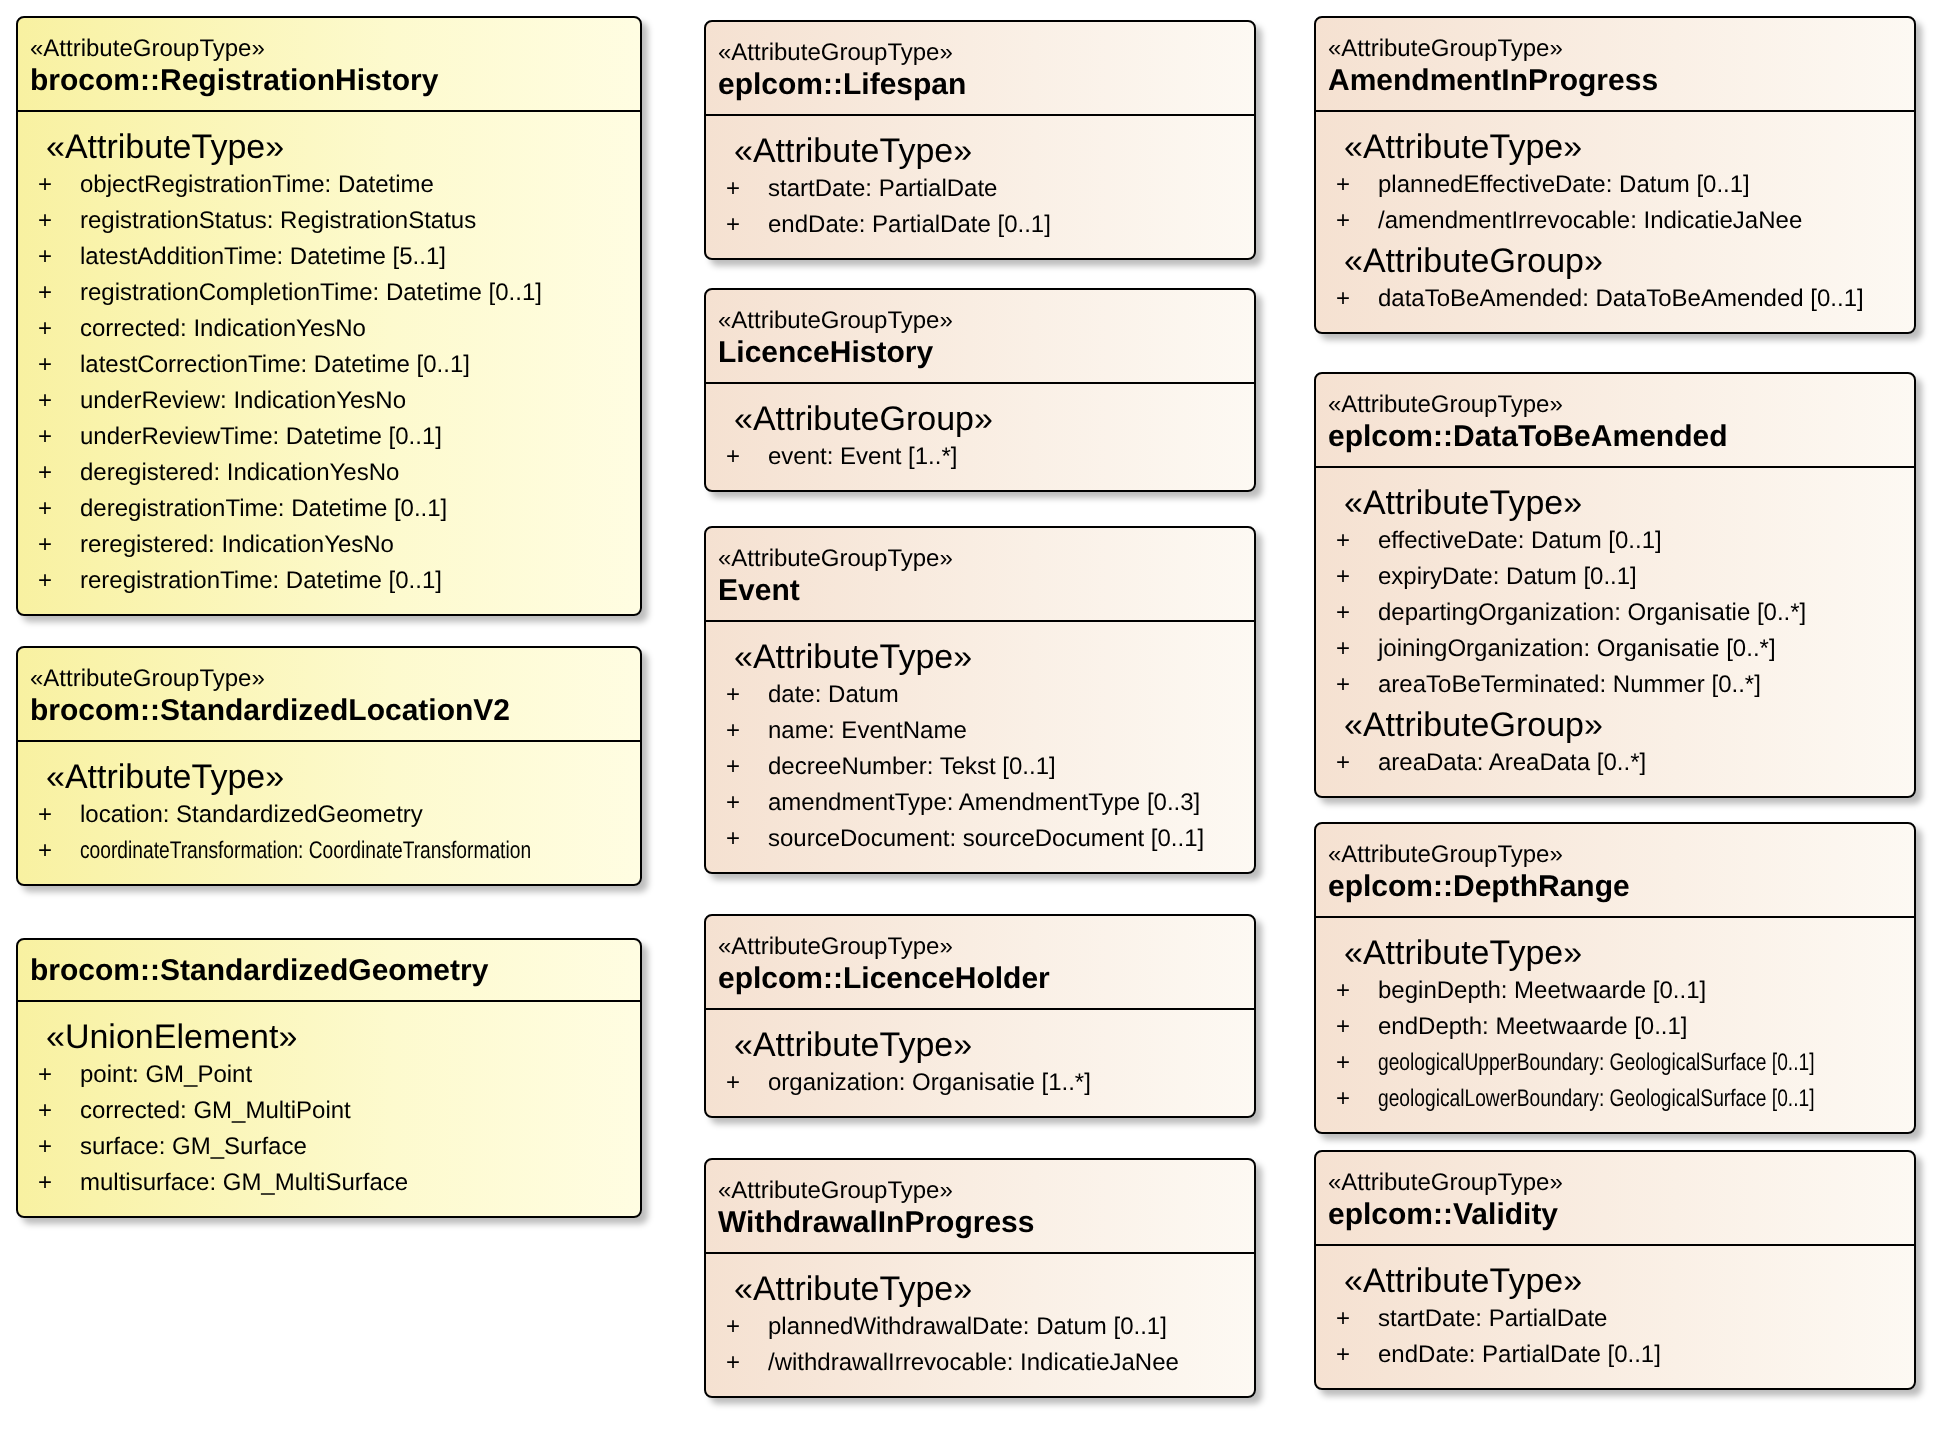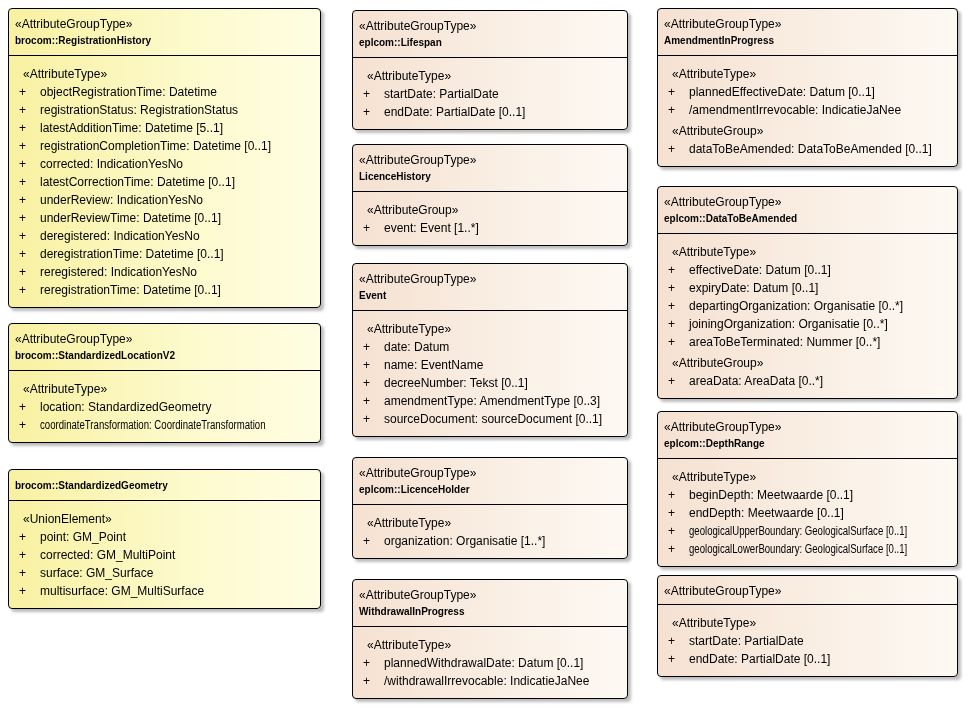--- a/index.html
+++ b/index.html
@@ -35,24 +35,24 @@
   #col-2 .box:nth-child(1) { margin-bottom: 19px; }
   #col-2 .box:nth-child(2) { margin-bottom: 12px; }
   #col-2 .box:nth-child(3) { margin-bottom: 8px; }
 
   .box-header {
     text-align: left;
     padding: 7px 6px 5px 6px;
     border-bottom: 1px solid #000000;
   }
   .stereo { font-size: 12px; line-height: 16px; }
-  .cname  { font-size: 10px; font-weight: bold; line-height: 18px; }
+  .cname  { font-size: 15px; font-weight: bold; line-height: 18px; }
 
   .box-body { padding: 9px 8px 8px 8px; }
-  .sect-label { font-size: 12px; line-height: 18px; padding-left: 6px; }
+  .sect-label { font-size: 17px; line-height: 18px; padding-left: 6px; }
   .sect-label + .attr-row { margin-top: 0; }
   .attr-row + .sect-label { margin-top: 3px; }
 
   .attr-row { display: flex; font-size: 12px; line-height: 18px; }
   .plus { width: 23px; flex: 0 0 23px; padding-left: 2px; }
   .attr-text { flex: 1 1 auto; white-space: nowrap; overflow: visible; }
   .attr-text.condensed {
     display: inline-block;
     transform: scaleX(0.80);
     transform-origin: 0 50%;
@@ -331,20 +331,21 @@
           </div>
           <div class="attr-row">
             <span class="plus">+</span>
             <span class="attr-text condensed">geologicalLowerBoundary: GeologicalSurface [0..1]</span>
           </div>
         </div>
       </div>
       <div class="box cream">
         <div class="box-header">
           <div class="stereo">«AttributeGroupType»</div>
+          <div class="cname">eplcom::Validity</div>
         </div>
         <div class="box-body">
           <div class="sect-label">«AttributeType»</div>
           <div class="attr-row">
             <span class="plus">+</span>
             <span class="attr-text">startDate: PartialDate</span>
           </div>
           <div class="attr-row">
             <span class="plus">+</span>
             <span class="attr-text">endDate: PartialDate [0..1]</span>

